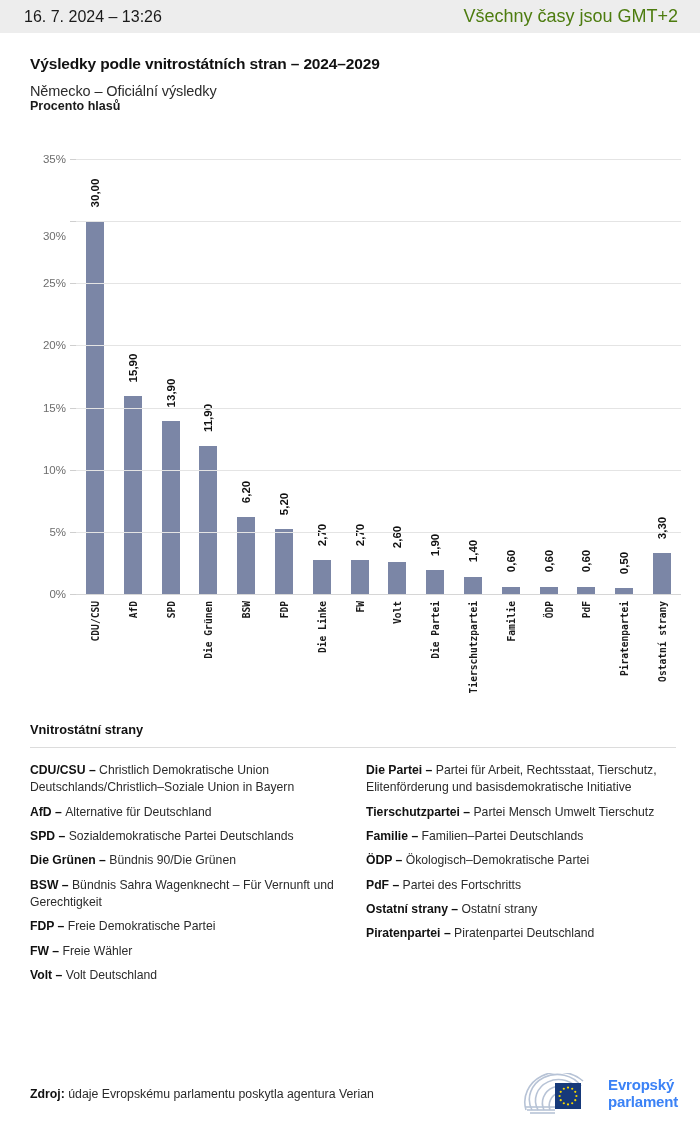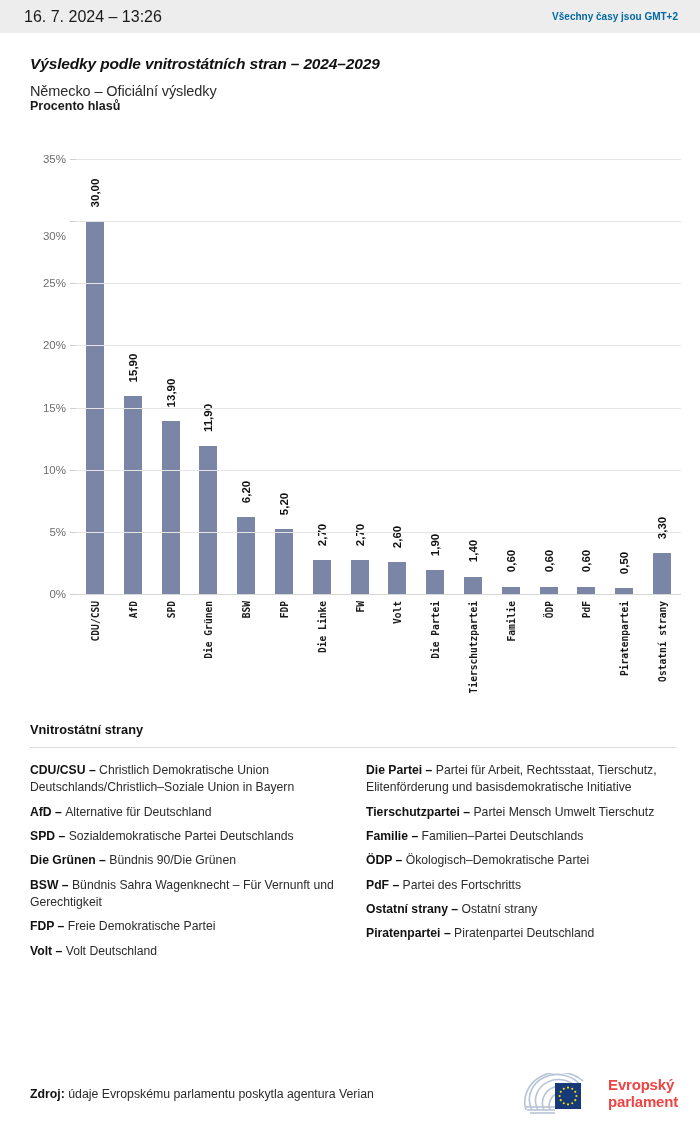--- a/index.html
+++ b/index.html
@@ -16,33 +16,31 @@
   
   .topbar {
     height: 33px;
     background: #ededed;
     display: flex;
     align-items: center;
     justify-content: space-between;
     padding: 0 22px 0 24px;
   }
   .topbar-tz {
-    font-size: 10px;
-    color: #0369a1;
-    font-weight: bold;
+    font-size: 18px;
+    color: #4d7c0f;
   }
 
   
   .titles { padding: 22px 24px 0 30px; }
   .page-title {
     font-size: 15.5px;
     font-weight: bold;
     letter-spacing: -0.15px;
     color: #111;
-    font-style: italic;
   }
   .page-subtitle {
     font-size: 14.5px;
     color: #2b2b2b;
     margin-top: 10px;
     letter-spacing: -0.1px;
   }
 
   
   .chart-block { padding: 0 14px 0 30px; }
@@ -174,21 +172,21 @@
   .source b { color: #111; }
   .ep-logo {
     display: flex;
     align-items: center;
     gap: 9px;
   }
   .ep-mark { display: block; }
   .ep-name {
     font-size: 15px;
     line-height: 1.12;
-    color: #ef4444;
+    color: #3b82f6;
     font-weight: 600;
     letter-spacing: -0.2px;
   }
 </style>
 </head>
 <body>
 
 <div class="topbar">
   <span>16. 7. 2024 – 13:26</span>
   <span class="topbar-tz">Všechny časy jsou GMT+2</span>
@@ -318,20 +316,21 @@
   <div class="legend-title">Vnitrostátní strany</div>
   <div class="legend-rule"></div>
   <div class="legend-cols">
     <div class="legend-col" id="legend-left">
         <div class="legend-item"><b>CDU/CSU – </b><span>Christlich Demokratische Union Deutschlands/Christlich–Soziale Union in Bayern</span></div>
         <div class="legend-item"><b>AfD – </b><span>Alternative für Deutschland</span></div>
         <div class="legend-item"><b>SPD – </b><span>Sozialdemokratische Partei Deutschlands</span></div>
         <div class="legend-item"><b>Die Grünen – </b><span>Bündnis 90/Die Grünen</span></div>
         <div class="legend-item"><b>BSW – </b><span>Bündnis Sahra Wagenknecht – Für Vernunft und Gerechtigkeit</span></div>
         <div class="legend-item"><b>FDP – </b><span>Freie Demokratische Partei</span></div>
+        <div class="legend-item"><b>FW – </b><span>Freie Wähler</span></div>
         <div class="legend-item"><b>Volt – </b><span>Volt Deutschland</span></div>
       </div>
     <div class="legend-col" id="legend-right">
         <div class="legend-item"><b>Die Partei – </b><span>Partei für Arbeit, Rechtsstaat, Tierschutz, Elitenförderung und basisdemokratische Initiative</span></div>
         <div class="legend-item"><b>Tierschutzpartei – </b><span>Partei Mensch Umwelt Tierschutz</span></div>
         <div class="legend-item"><b>Familie – </b><span>Familien–Partei Deutschlands</span></div>
         <div class="legend-item"><b>ÖDP – </b><span>Ökologisch–Demokratische Partei</span></div>
         <div class="legend-item"><b>PdF – </b><span>Partei des Fortschritts</span></div>
         <div class="legend-item"><b>Ostatní strany – </b><span>Ostatní strany</span></div>
         <div class="legend-item"><b>Piratenpartei – </b><span>Piratenpartei Deutschland</span></div>

